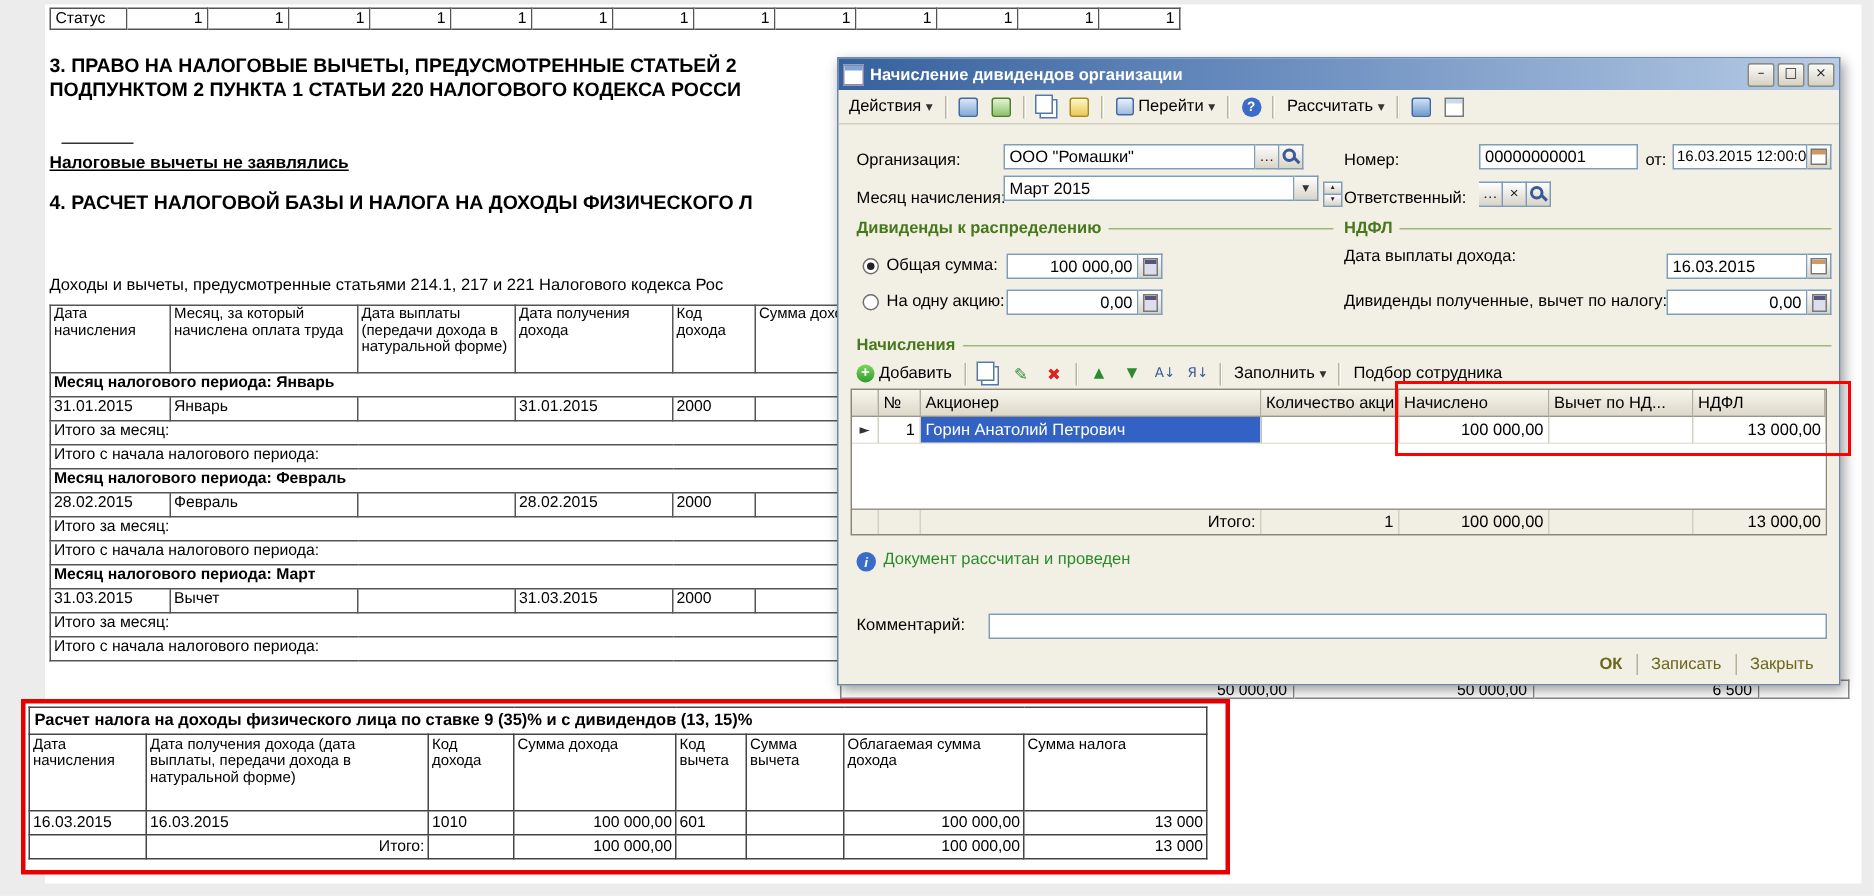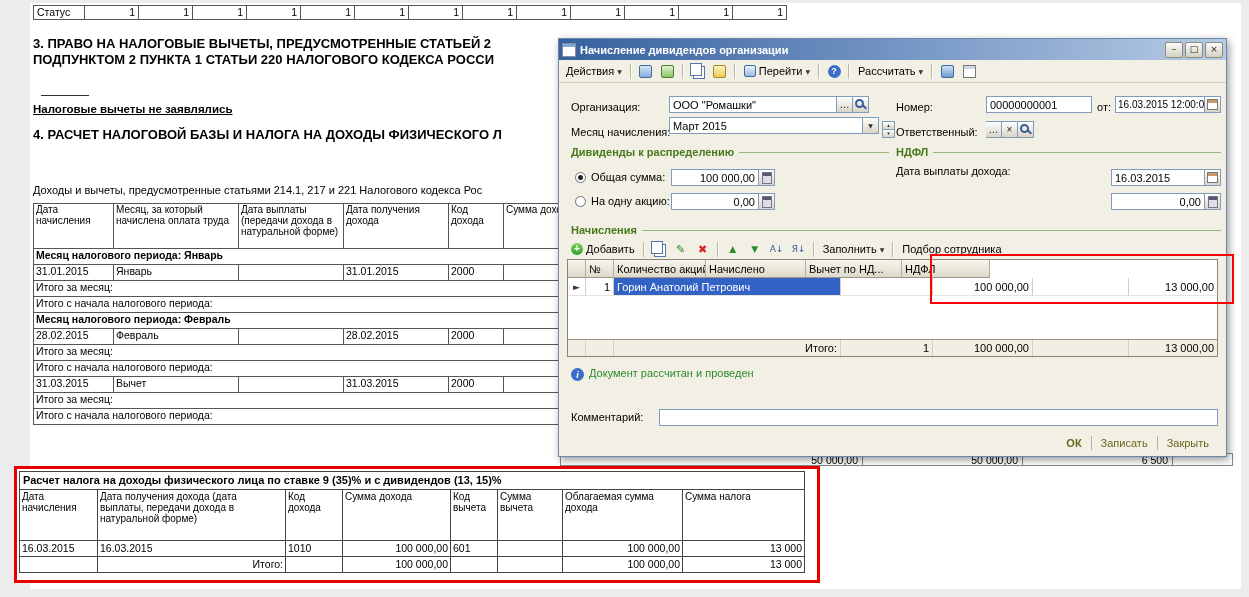--- a/index.html
+++ b/index.html
@@ -175,20 +175,23 @@
       <td>2000</td>
       <td></td>
     </tr>
     <tr>
           <td colspan="6">Итого за месяц:</td>
         </tr>
     <tr>
           <td colspan="6">Итого с начала налогового периода:</td>
         </tr>
     <tr>
+          <td colspan="6" class="grp">Месяц налогового периода: Март</td>
+        </tr>
+    <tr>
       <td>31.03.2015</td>
       <td>Вычет</td>
       <td></td>
       <td>31.03.2015</td>
       <td>2000</td>
       <td></td>
     </tr>
     <tr>
           <td colspan="6">Итого за месяц:</td>
         </tr>
@@ -374,20 +377,21 @@
         </span>
     </span>
 
     <span class="lbl" style="left:337px;top:124px">Дата выплаты дохода:</span>
     <span class="fgrp" style="left:552px;top:130px;width:110px">
       <span class="inp grow">16.03.2015</span>
       <span class="fbtn">
           <span class="ic-cal"></span>
         </span>
     </span>
+    <span class="lbl" style="left:337px;top:154px">Дивиденды полученные, вычет по налогу:</span>
     <span class="fgrp" style="left:552px;top:154px;width:110px">
       <span class="inp grow num">0,00</span>
       <span class="fbtn">
           <span class="ic-calc"></span>
         </span>
     </span>
 
     <span class="ghdr" style="left:12px;top:184px;width:650px">
         <span class="gt">Начисления</span>
         <span class="gl"></span>
@@ -429,20 +433,21 @@
       <span class="tsep"></span>
       <span class="tbtn">
           <span>Подбор сотрудника</span>
         </span>
     </div>
 
     <div class="acct" style="left:8px;top:220px">
       <div class="arow ahead">
         <span class="c cm"></span>
         <span class="c cn">№</span>
+        <span class="c cs">Акционер</span>
         <span class="c cq">Количество акций</span>
         <span class="c ca">Начислено</span>
         <span class="c cd">Вычет по НД...</span>
         <span class="c cf">НДФЛ</span>
       </div>
       <div class="arow adata">
         <span class="c cm">
             <span class="mark">►</span>
           </span>
         <span class="c cn num">1</span>

